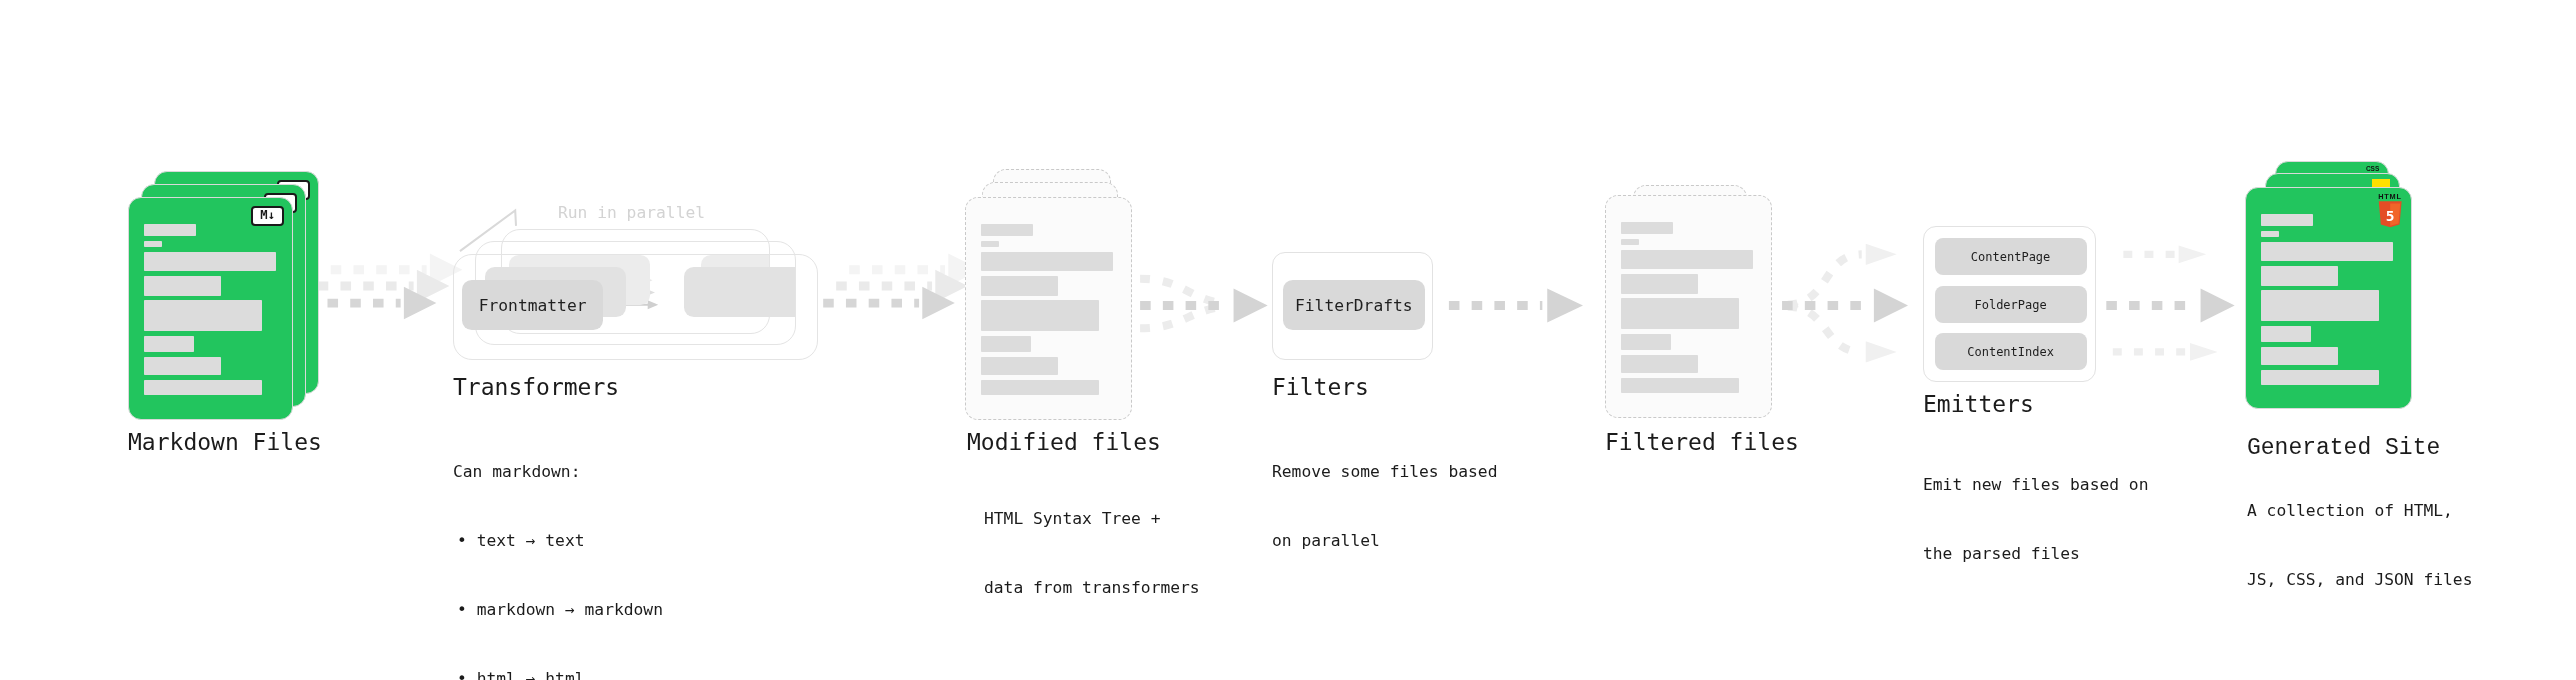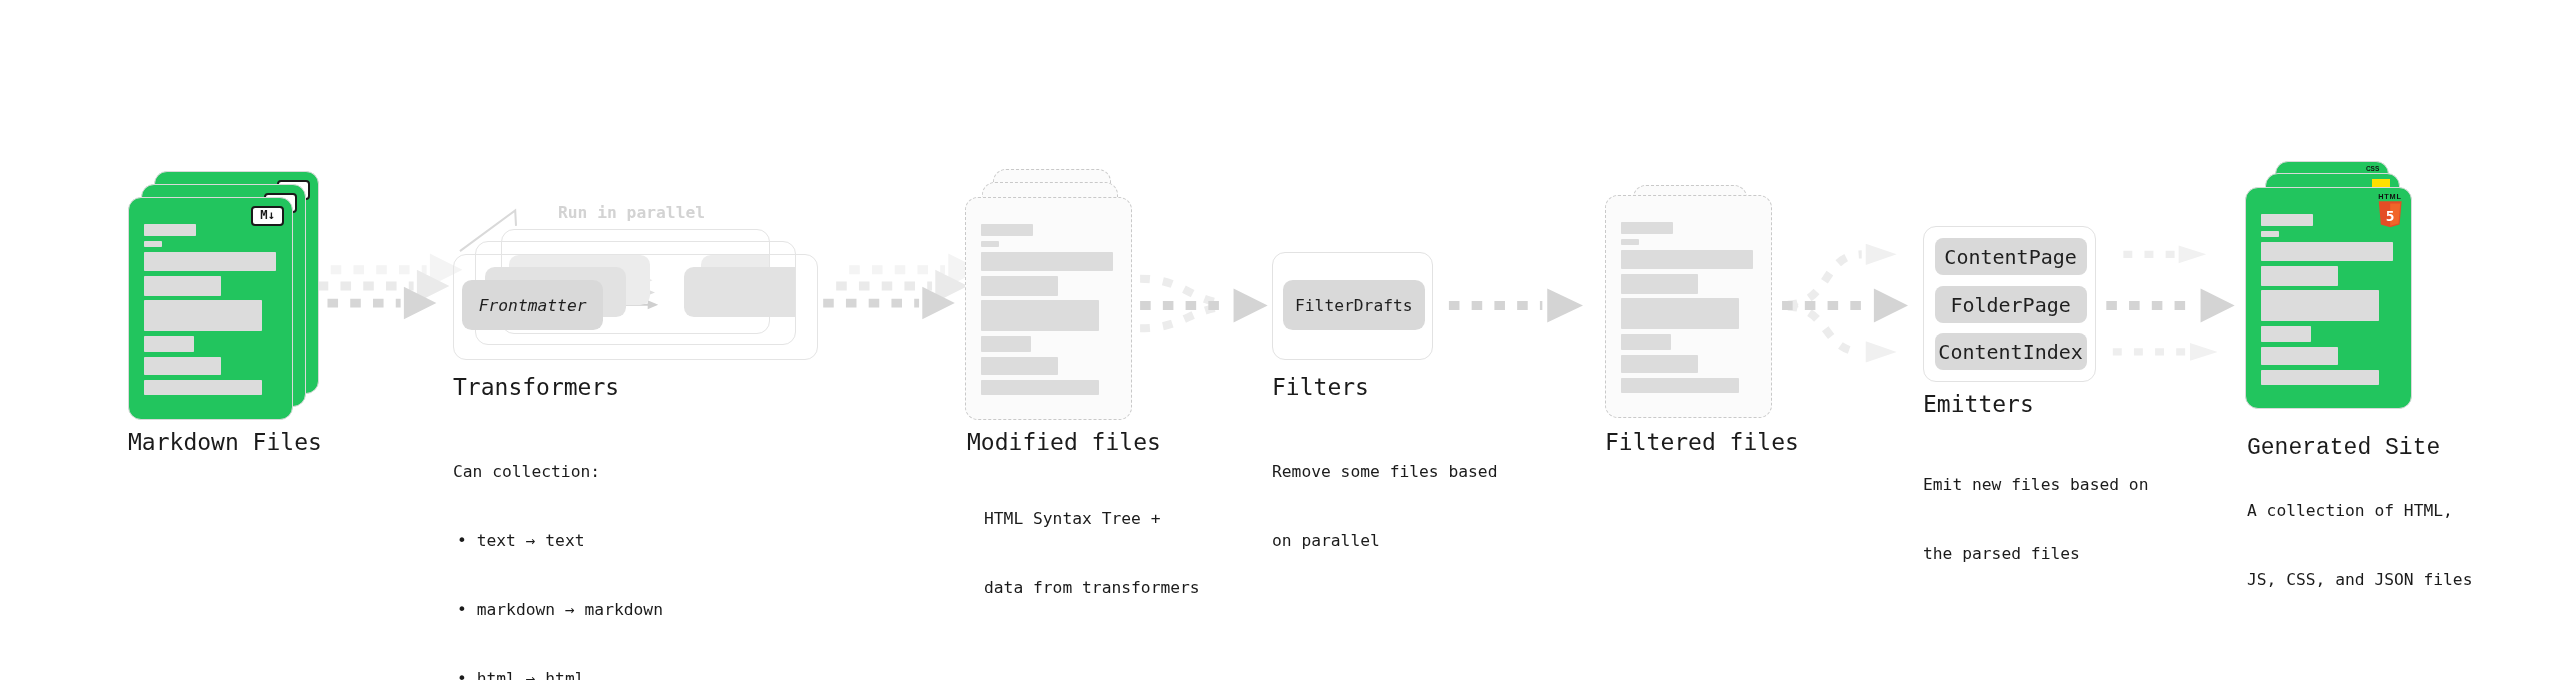--- a/index.html
+++ b/index.html
@@ -13,30 +13,30 @@
   .filecard.dashed{border:1.6px dashed #c9c9c9;background:#fbfbfb;}
   .bars{position:absolute;left:14.6px;top:26px;right:13px;}
   .bar{background:#dcdcdc;margin-bottom:4.9px;border-radius:0.8px;}
   
   .md-badge{
     position:absolute;right:8.1px;top:8.1px;width:32.5px;height:19.5px;box-sizing:border-box;
     border:2.4px solid #1a1a1a;border-radius:4.1px;background:#ffffff;color:#1a1a1a;
     font-size:12.2px;font-weight:bold;line-height:14.6px;text-align:center;letter-spacing:0px;
   }
   
-  .outline-box{position:absolute;border:1.6px solid #e4e4e4;border-radius:13px;box-sizing:border-box;overflow:hidden;font-style:italic;}
+  .outline-box{position:absolute;border:1.6px solid #e4e4e4;border-radius:19px;box-sizing:border-box;overflow:hidden;}
   .tbox{position:absolute;height:50px;border-radius:9.8px;display:flex;align-items:center;justify-content:center;font-size:16.3px;color:#1f1f1f;}
   .tbox.front{background:#d9d9d9;}
   .tbox.ghost1{background:#e2e2e2;}
   .tbox.ghost2{background:#ececec;}
   .note{position:absolute;font-size:16.3px;color:#d3d3d3;white-space:pre;}
   
   .panel{position:absolute;border:1.6px solid #e2e2e2;border-radius:13px;box-sizing:border-box;background:#ffffff;}
   .pill{position:absolute;left:10.6px;width:152px;height:37px;background:#d9d9d9;border-radius:8.1px;
-        display:flex;align-items:center;justify-content:center;font-size:20px;color:#1f1f1f;}
+        display:flex;align-items:center;justify-content:center;font-size:12px;color:#1f1f1f;}
   
   .stage-title{position:absolute;font-size:23px;line-height:24.4px;color:#1b1b1b;white-space:pre;}
   .stage-desc{position:absolute;font-size:16.3px;line-height:23px;color:#1b1b1b;white-space:pre;}
   .stage-desc .indent{padding-left:4.1px;}
   
   .html5-logo{position:absolute;right:8.1px;top:4.9px;width:26px;text-align:center;}
   .html5-logo .word{font-family:"Liberation Sans",sans-serif;font-size:7.3px;font-weight:bold;letter-spacing:0.8px;color:#111;line-height:8.1px;}
   .js-badge{position:absolute;right:9px;top:4.9px;width:18px;height:14.6px;background:#ffe000;}
   .css-badge{position:absolute;right:8.1px;top:3.3px;width:14.6px;text-align:center;
              font-family:"Liberation Sans",sans-serif;font-size:6.5px;font-weight:bold;color:#111;
@@ -126,39 +126,39 @@
           <div class="bar" style="width: 118px; height: 31px;"></div>
           <div class="bar" style="width: 50px; height: 15.4px;"></div>
           <div class="bar" style="width: 77px; height: 18.7px;"></div>
           <div class="bar" style="width: 118px; height: 14.6px;"></div>
         </div>
     </div>
     <div class="stage-title" style="left:128px;top:430px;">Markdown Files</div>
   </div>
 
   <div>
-    <div class="note" style="left:558px;top:203px;font-weight:bold;">Run in parallel</div>
+    <div class="note" style="left:558px;top:203px;">Run in parallel</div>
 
     <div class="outline-box" style="left:501px;top:229px;width:269px;height:105px;">
       <div class="tbox ghost2" style="left:6.5px;top:25px;width:141px;"></div>
       <div class="tbox ghost2" style="left:199px;top:25px;width:146px;"></div>
     </div>
     <div class="outline-box" style="left:475px;top:241px;width:321px;height:104px;">
       <div class="tbox ghost1" style="left:9px;top:25px;width:141px;"></div>
       <div class="tbox ghost1" style="left:208px;top:25px;width:146px;"></div>
     </div>
     <div class="outline-box" style="left:453px;top:254px;width:365px;height:106px;">
       <div class="tbox front" style="left:8.1px;top:25px;width:141px;">
         <span>Frontmatter</span>
       </div>
     </div>
 
     <div class="stage-title" style="left:453px;top:375px;">Transformers</div>
     <div class="stage-desc" style="left:453px;top:414px;">
-      <div>Can collection:</div>
+      <div>Can markdown:</div>
       <div class="indent">• text → text</div>
       <div class="indent">• markdown → markdown</div>
       <div class="indent">• html → html</div>
     </div>
   </div>
 
   <div>
     <div class="filecard dashed" style="left:993px;top:169px;width:118px;height:222px;"></div>
     <div class="filecard dashed" style="left:982px;top:182px;width:136px;height:222px;"></div>
     <div class="filecard dashed" style="left:965px;top:197px;width:167px;height:223px;">

